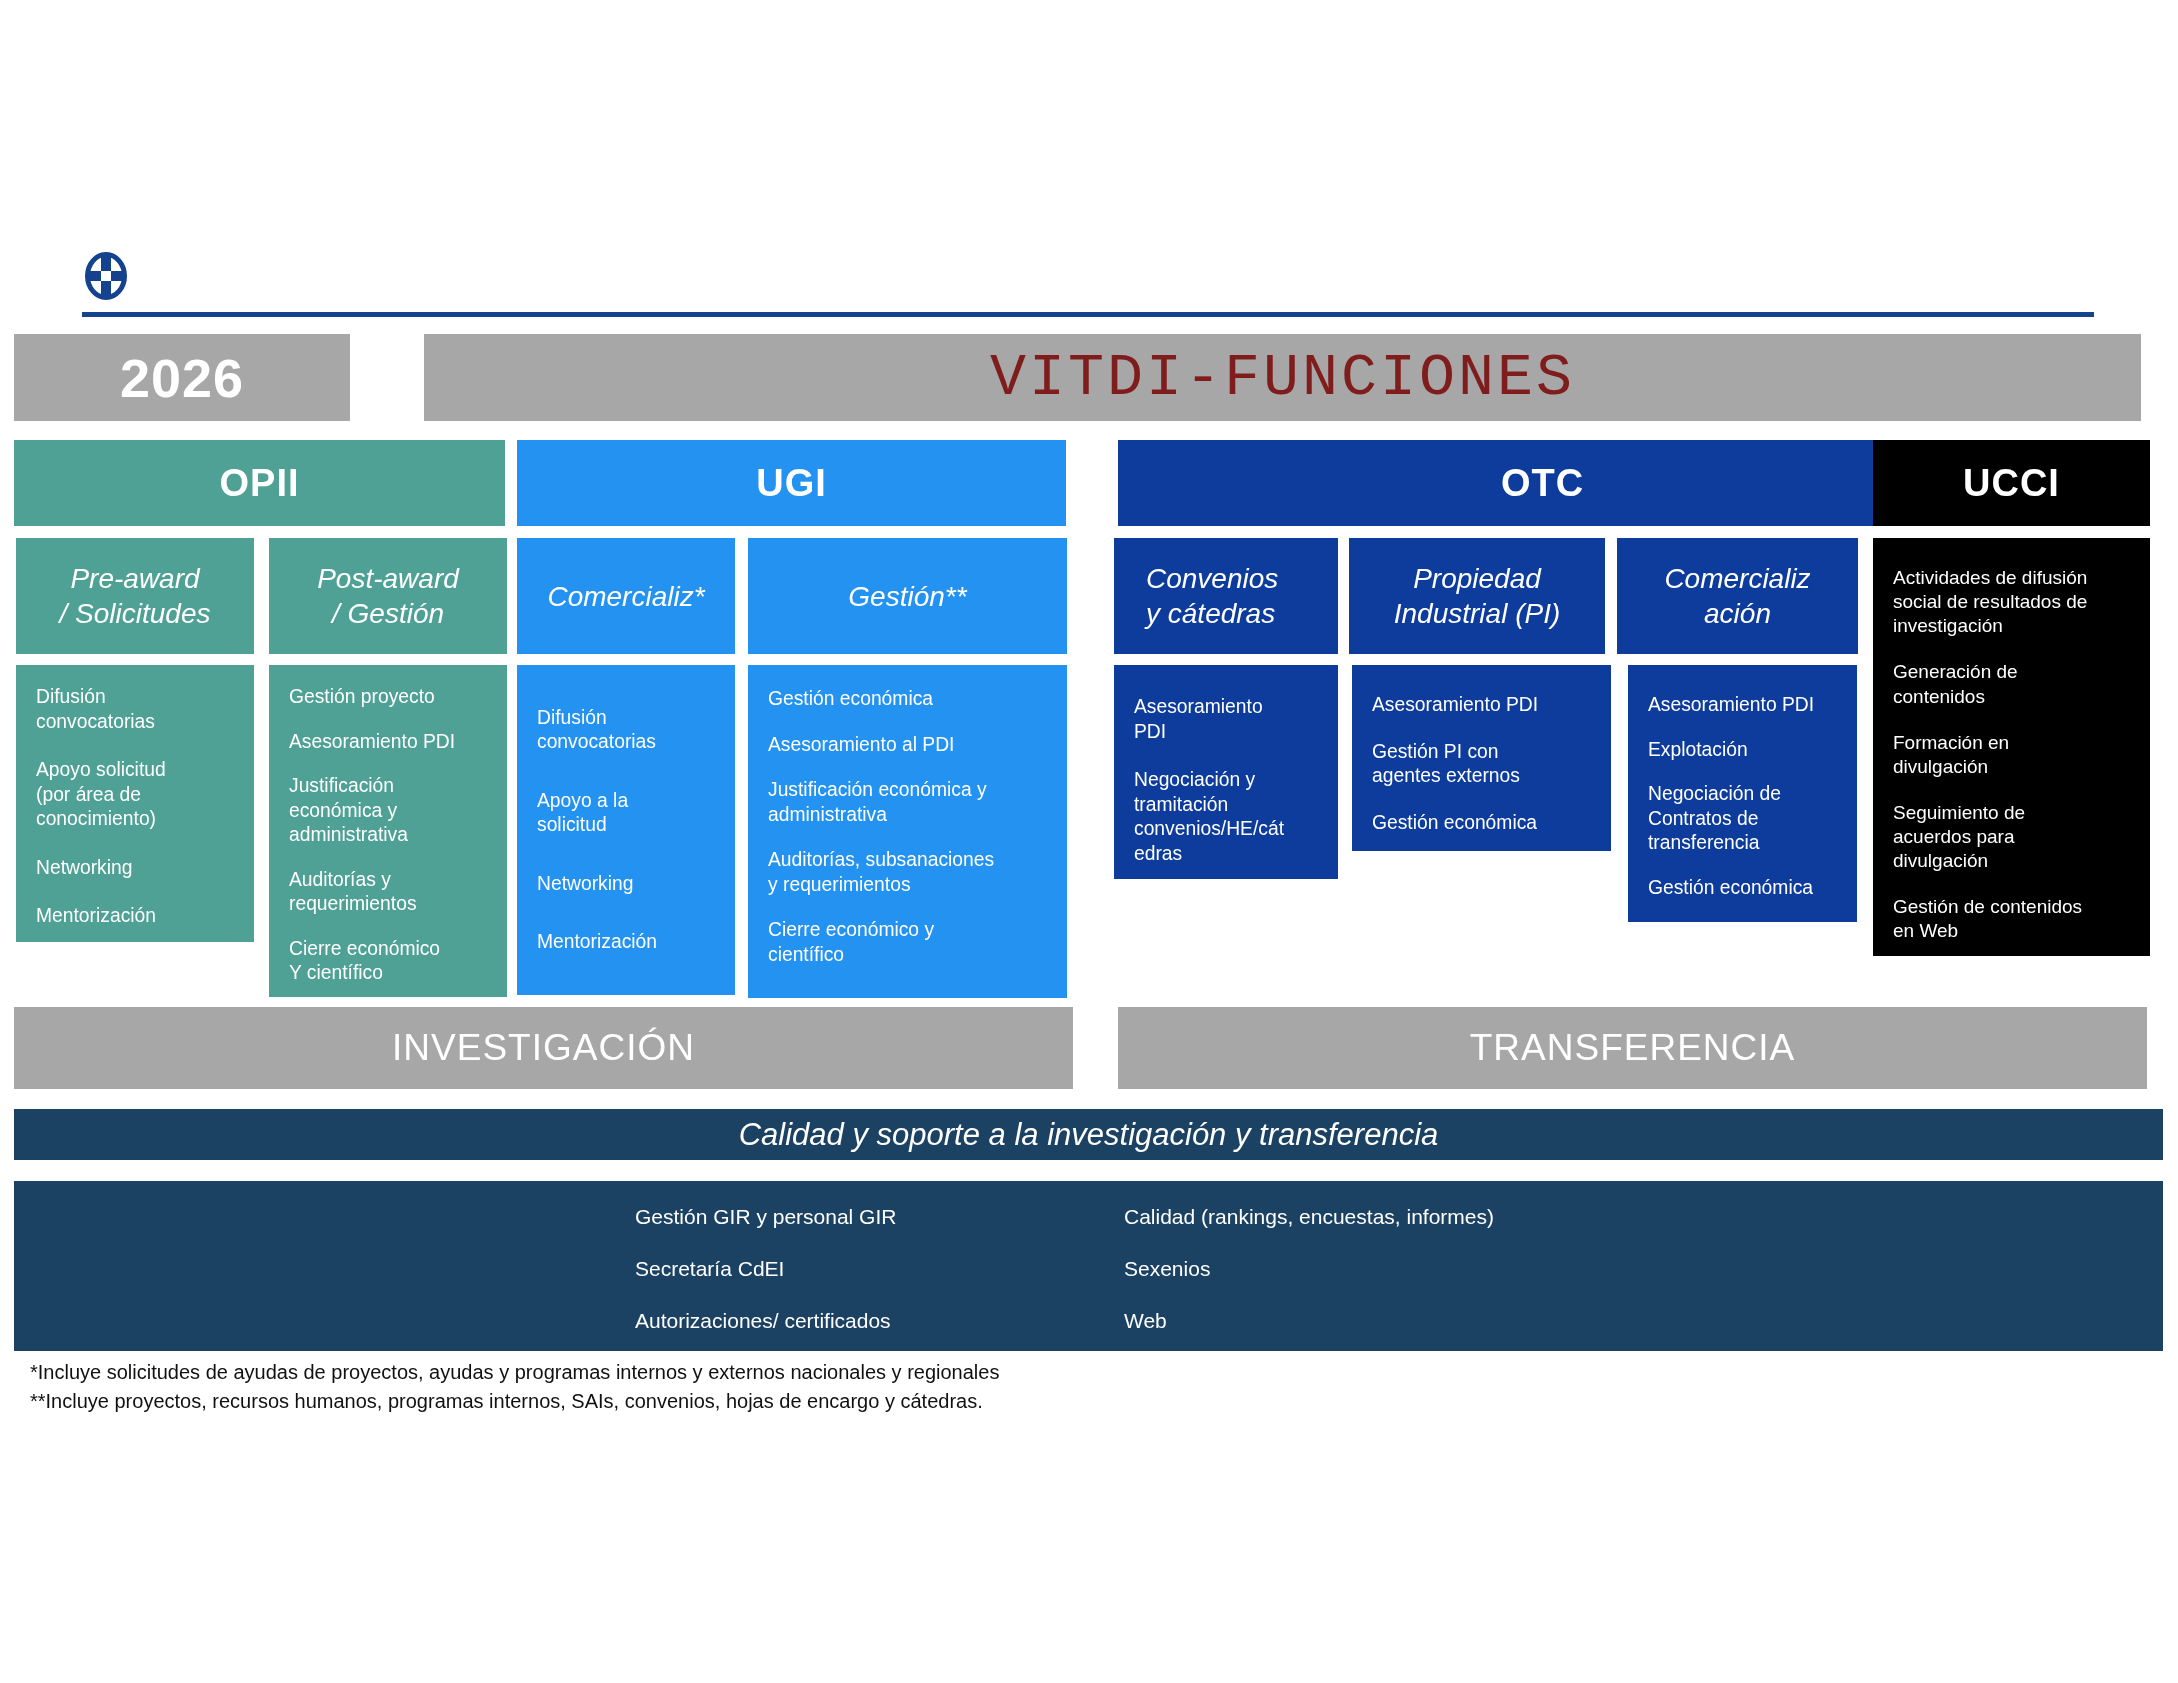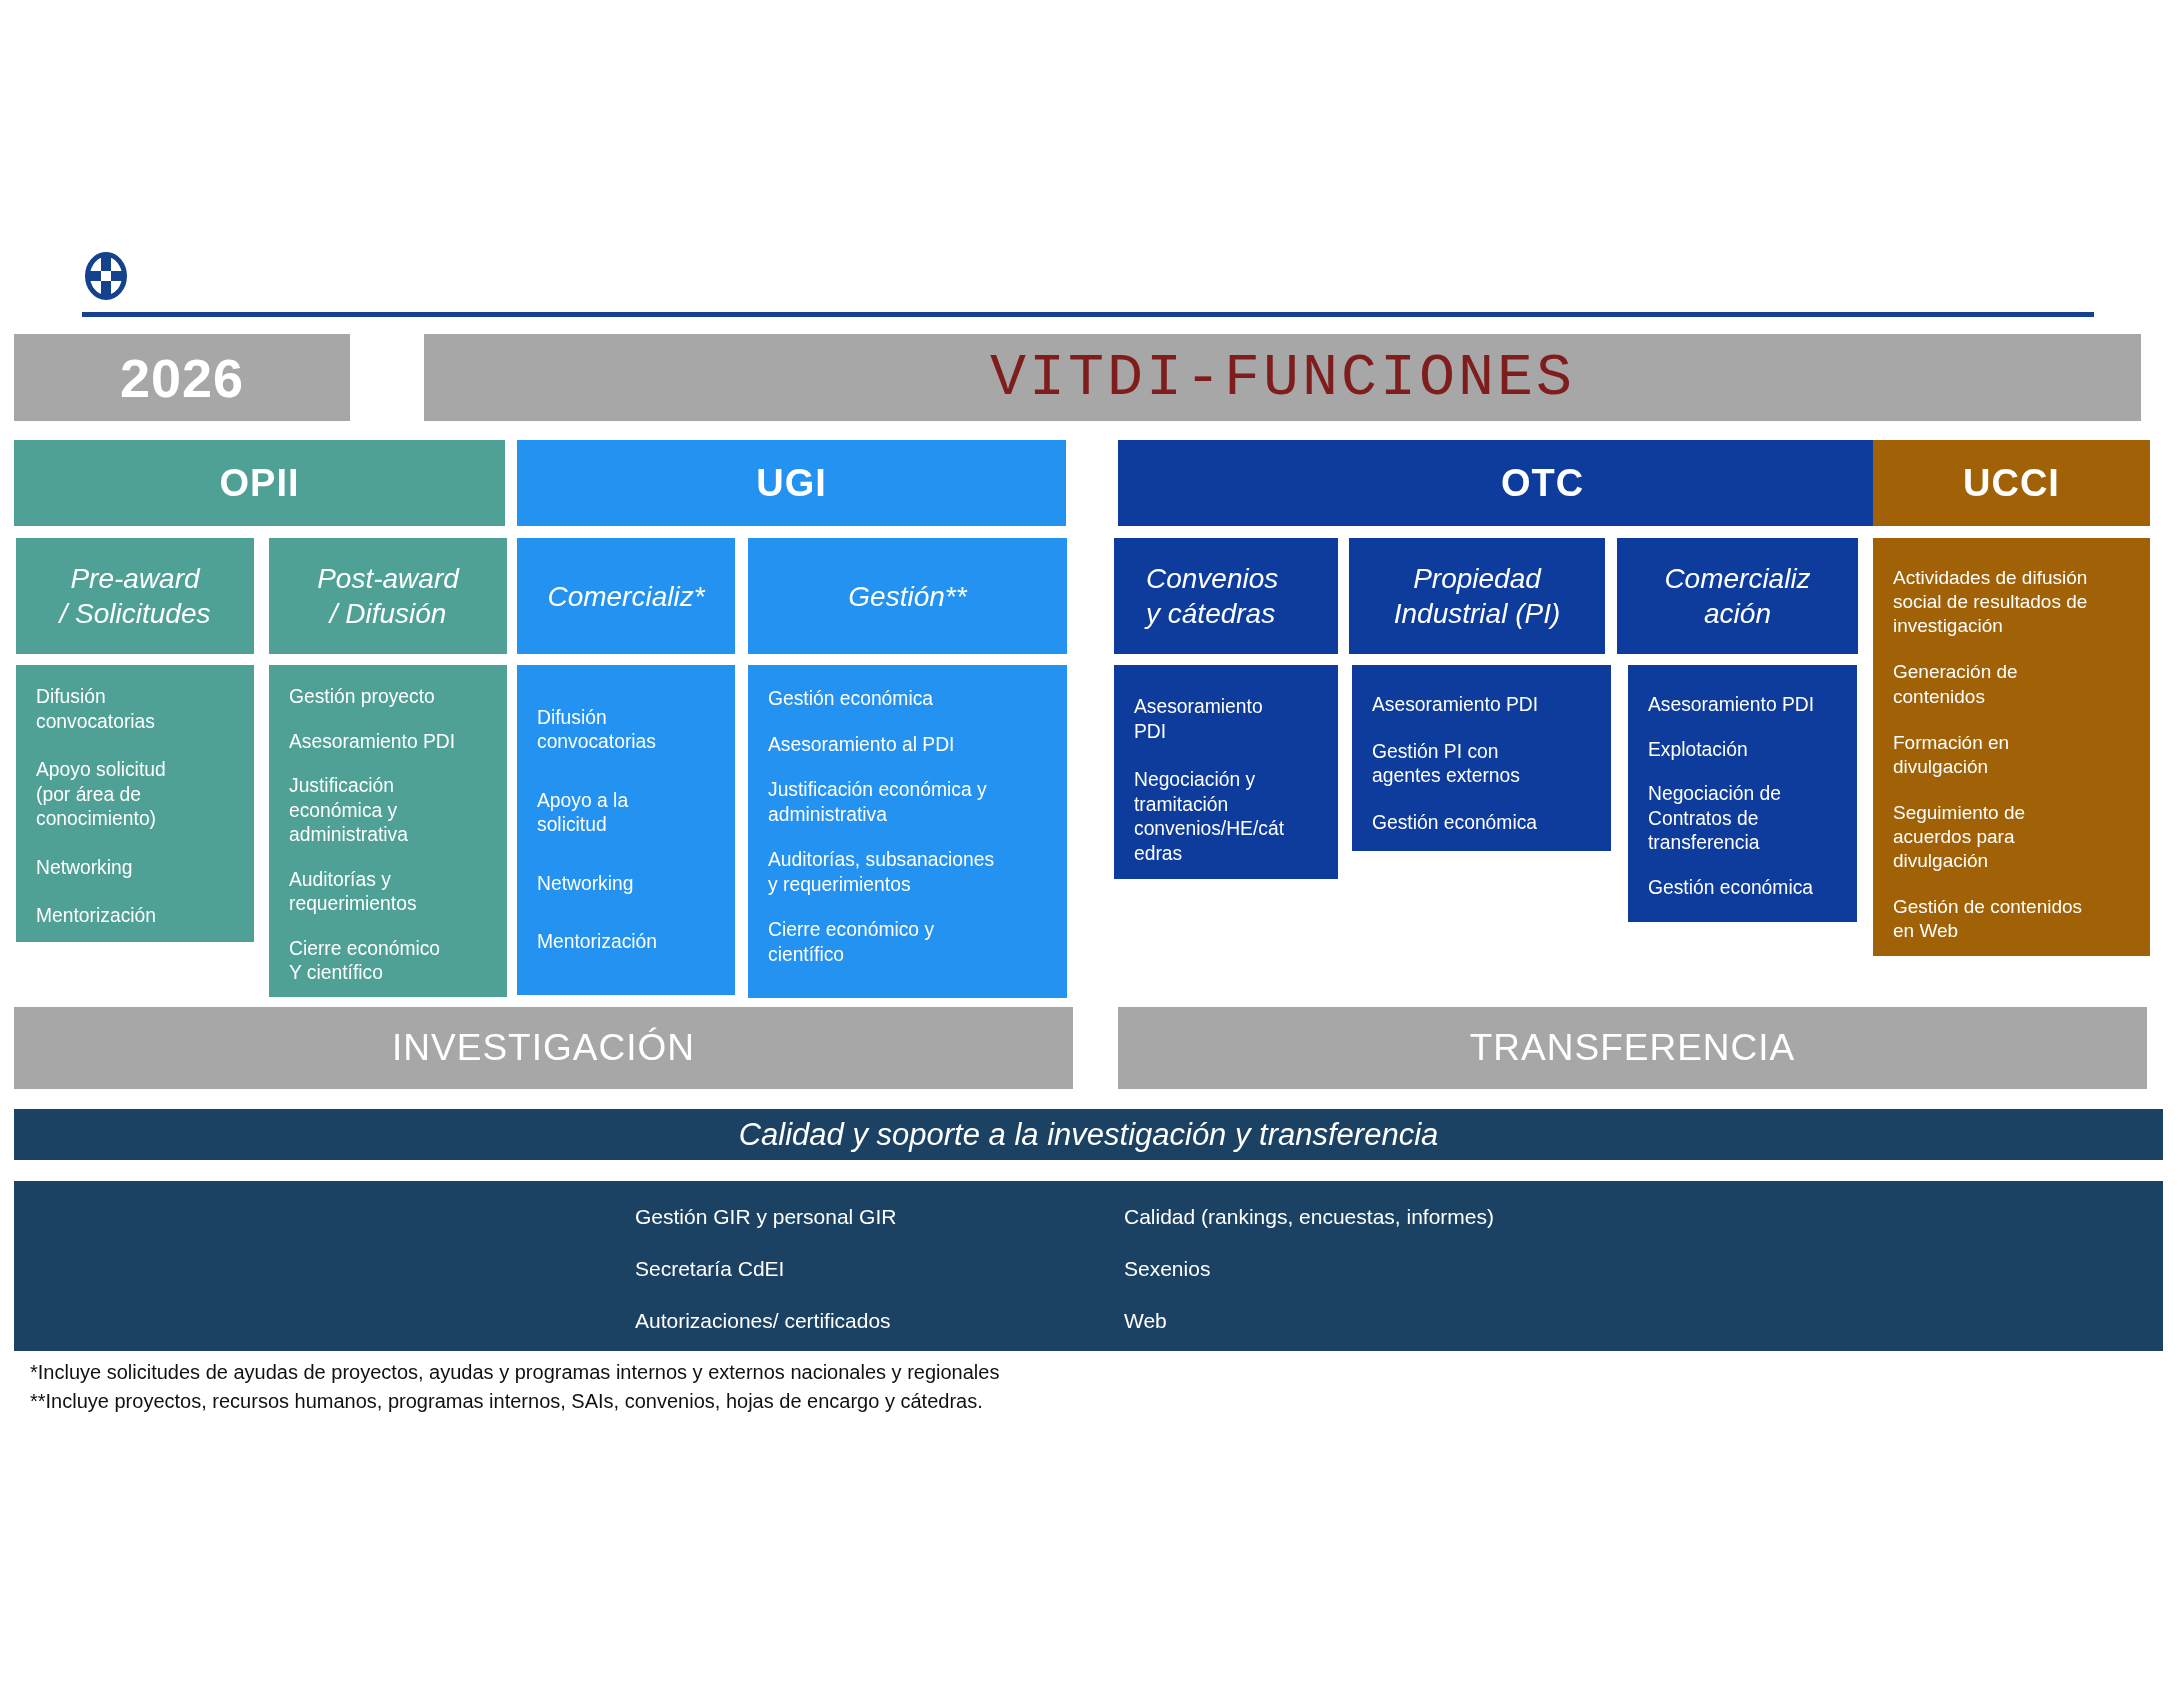--- a/index.html
+++ b/index.html
@@ -4,21 +4,21 @@
 <style>
   html,body{margin:0;padding:0;background:#ffffff;}
   .page{position:relative;width:2178px;height:1683px;background:#ffffff;
         font-family:"Liberation Sans",sans-serif;overflow:hidden;}
   .abs{position:absolute;}
 
   
   .bg-teal{background:#4FA196;}
   .bg-blue{background:#2492F0;}
   .bg-dblue{background:#0D3C9C;}
-  .bg-cyan{background:#a16207;}
+  .bg-cyan{background:#000000;}
   .bg-gray{background:#A7A7A7;}
   .bg-navy{background:#1C4263;}
 
   .rule{left:82px;top:312px;width:2012px;height:5px;background:#14428F;}
   .logo{left:84px;top:251px;width:44px;height:50px;}
 
   .year-box{left:14px;top:334px;width:336px;height:87px;display:flex;align-items:center;justify-content:center;}
   .year-box span{color:#fff;font-size:54px;font-weight:bold;letter-spacing:1px;}
   .title-box{left:424px;top:334px;width:1717px;height:87px;display:flex;align-items:center;justify-content:center;}
   .title-box span{color:#7f1d1d;font-size:60px;font-weight:300;letter-spacing:3px;font-family:Liberation Mono, monospace;}
@@ -98,21 +98,21 @@
   <div class="abs colhead ch-otc bg-dblue">
     <span>OTC</span>
   </div>
   <div class="abs colhead ch-ucci bg-cyan">
     <span>UCCI</span>
   </div>
 
   <div class="abs subhead sh-pre bg-teal">Pre-award
 / Solicitudes</div>
   <div class="abs subhead sh-post bg-teal">Post-award
-/ Difusión</div>
+/ Gestión</div>
   <div class="abs subhead sh-sol bg-blue">Comercializ*</div>
   <div class="abs subhead sh-ges bg-blue">Gestión**</div>
   <div class="abs subhead sh-conv bg-dblue">Convenios
 y cátedras</div>
   <div class="abs subhead sh-pi bg-dblue">Propiedad
 Industrial (PI)</div>
   <div class="abs subhead sh-com bg-dblue">Comercializ
 ación</div>
 
   <div class="abs content c-pre bg-teal">

